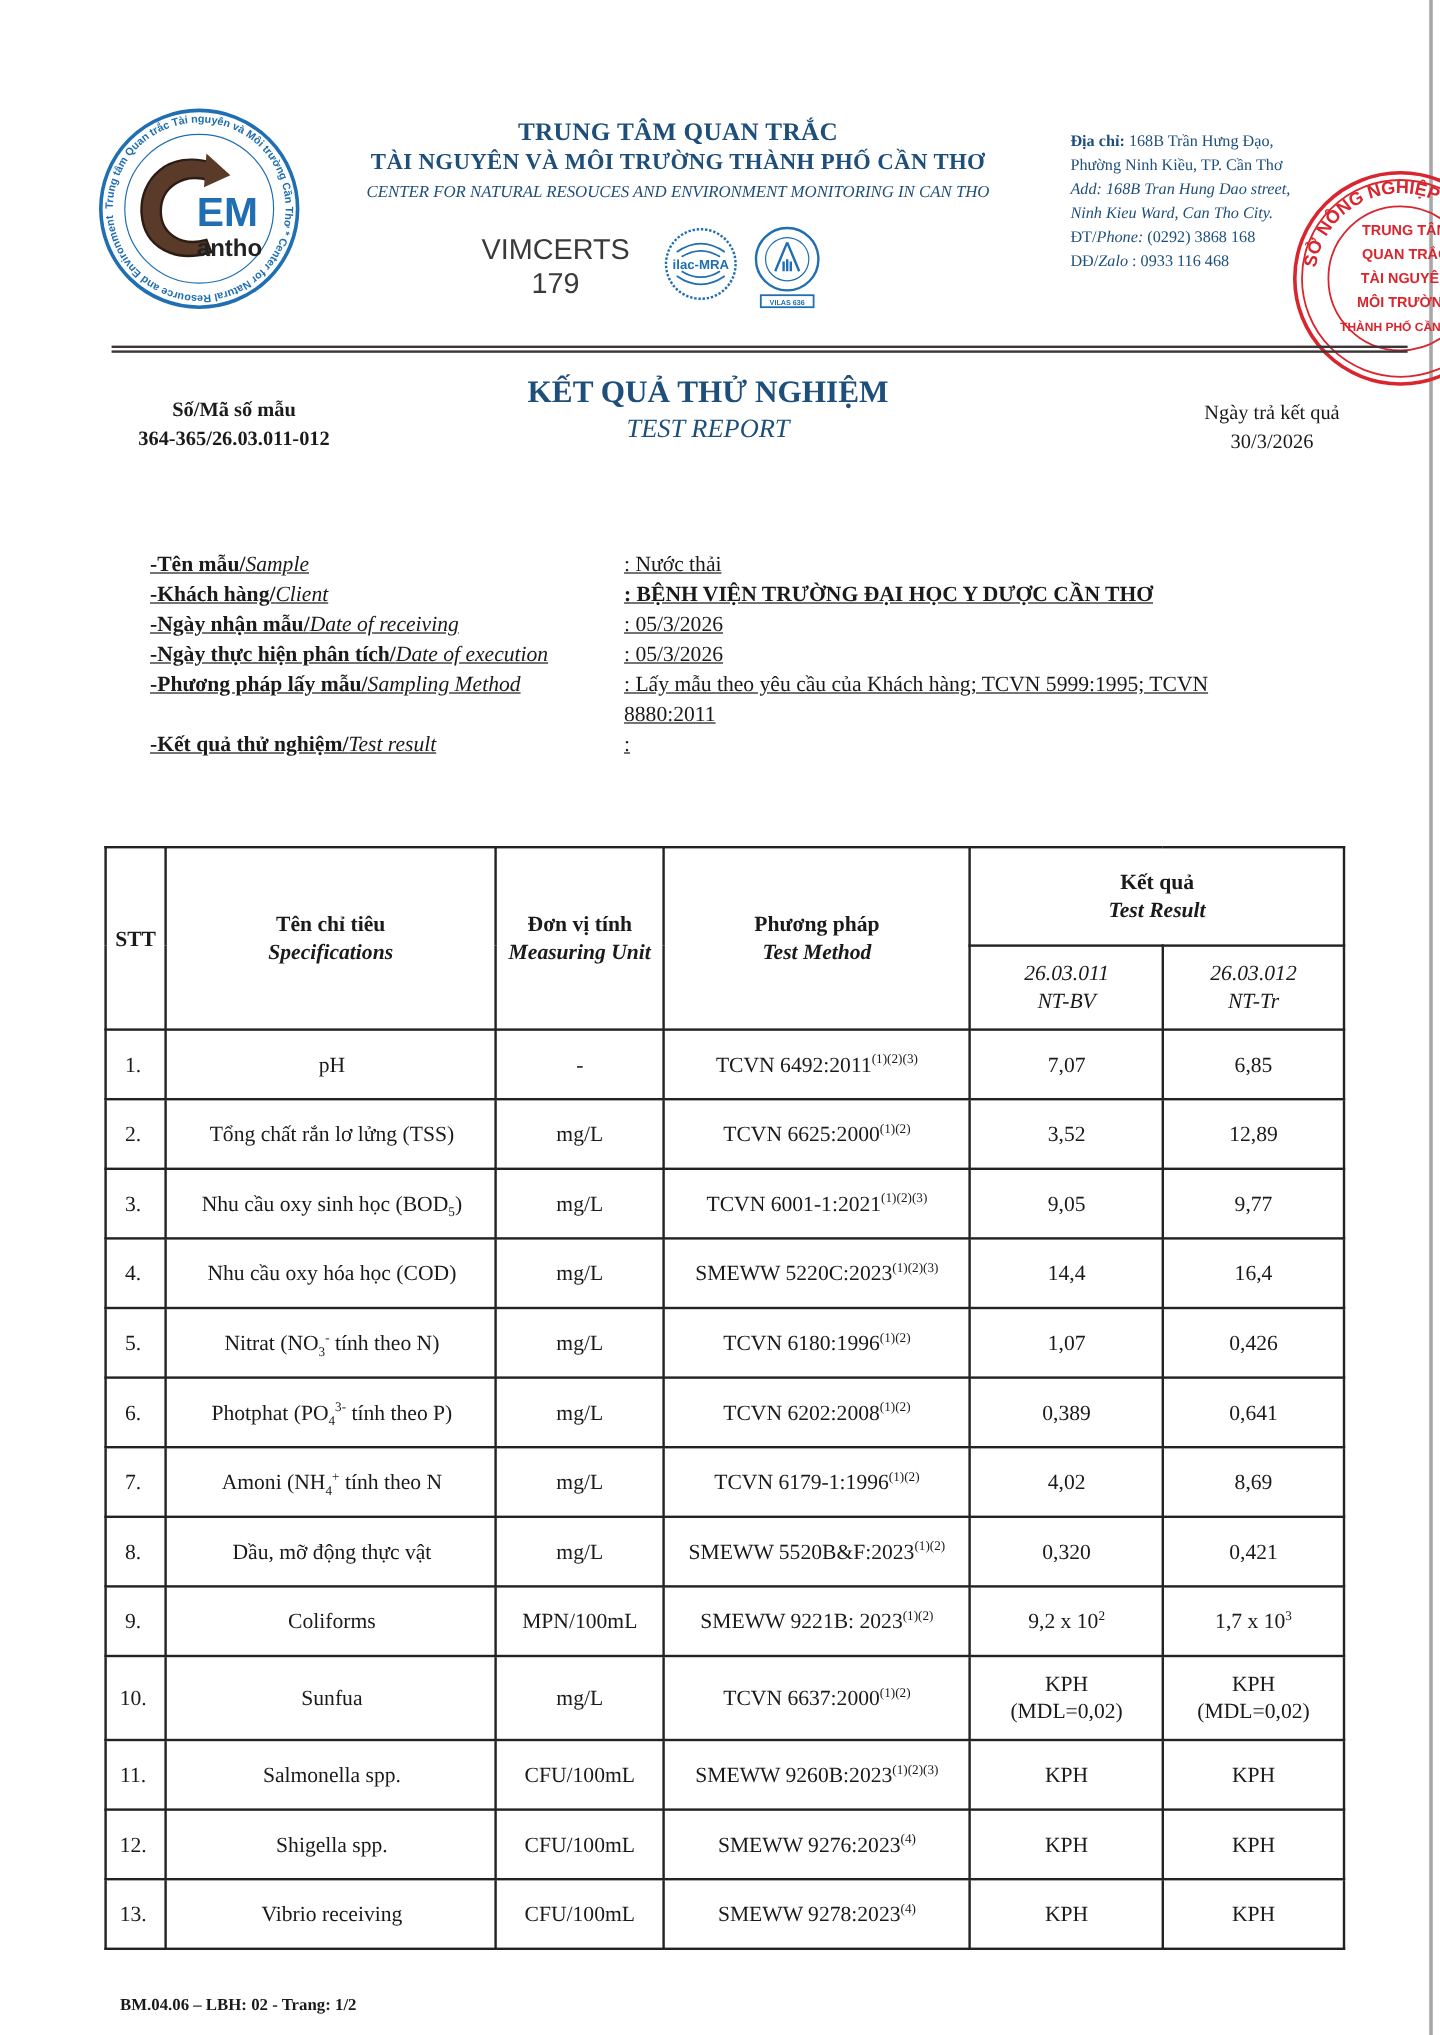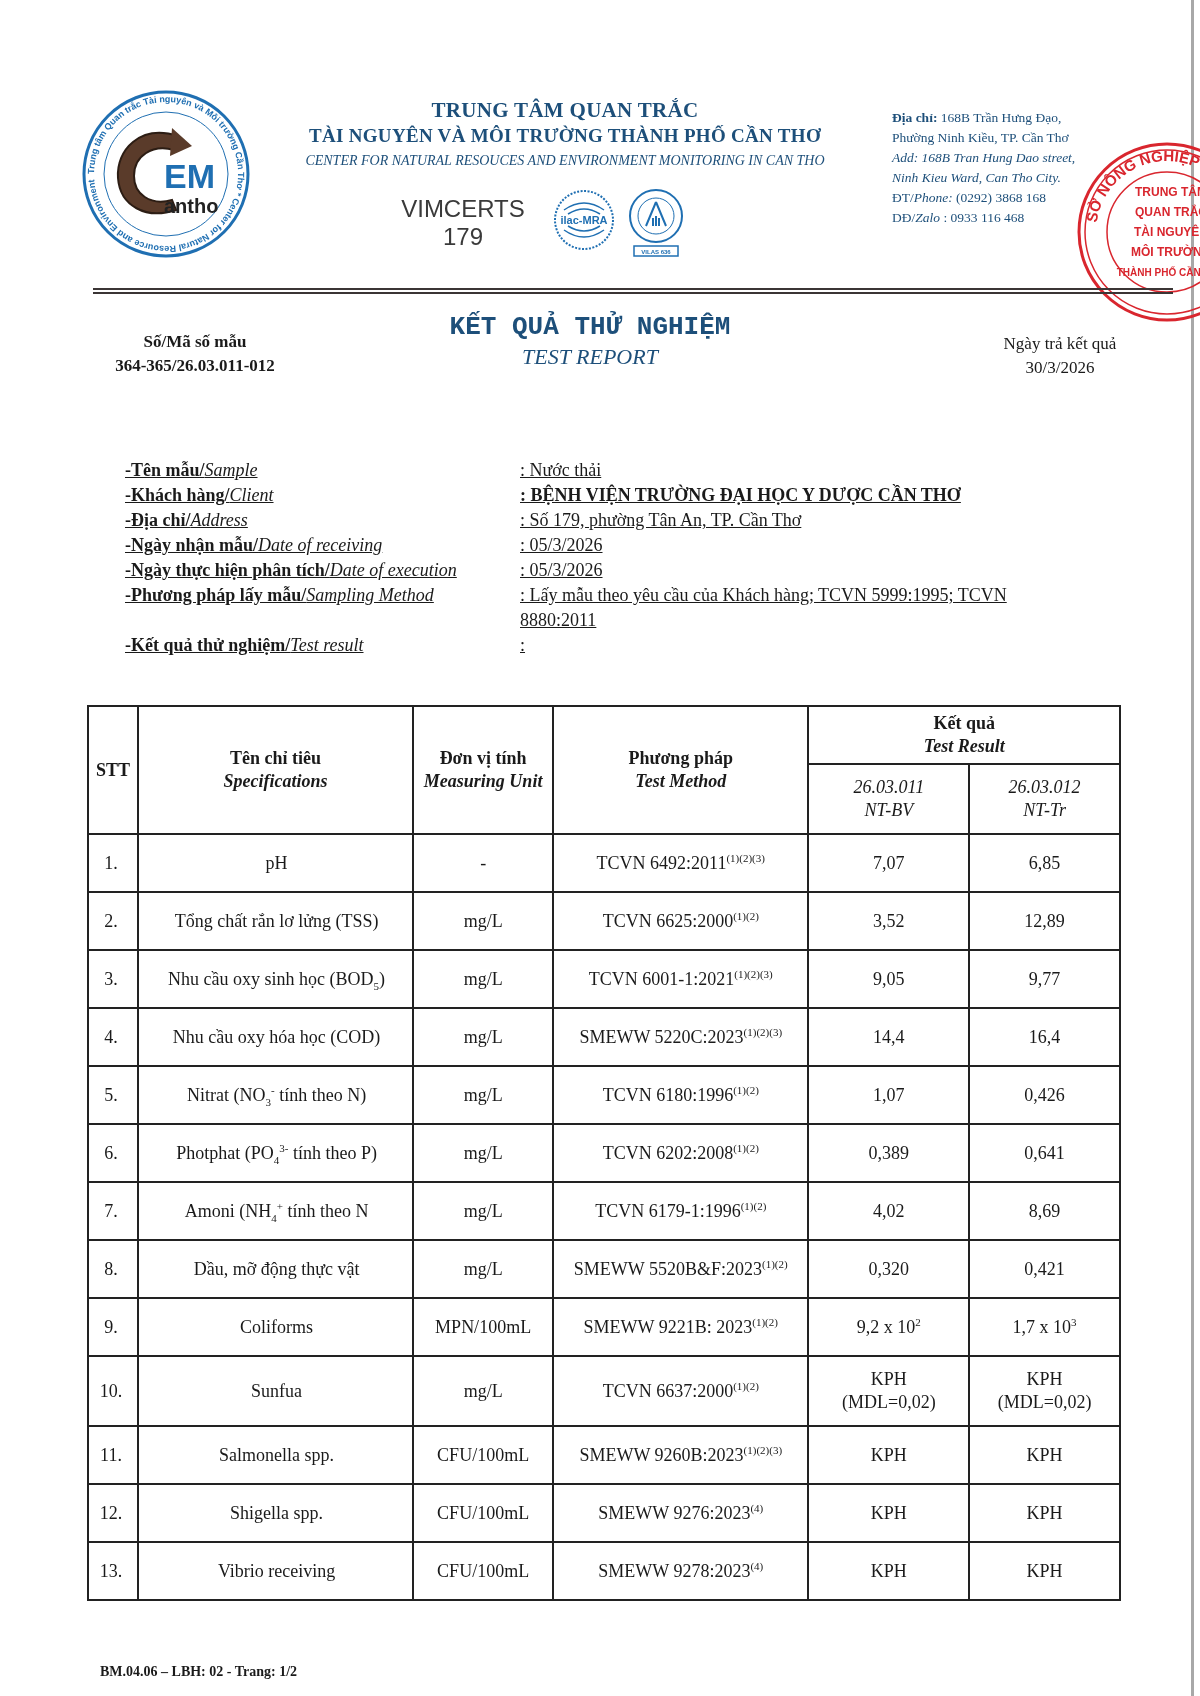--- a/index.html
+++ b/index.html
@@ -20,41 +20,41 @@
   .contact .b { font-weight: bold; }
   .contact i { font-style: italic; }
 
   .stamp { position: absolute; left: 1075px; top: 138px; width: 160px; height: 188px; }
 
   .rule { position: absolute; left: 93px; top: 288px; width: 1080px; height: 6px; border-top: 2px solid #3b3535; border-bottom: 2px solid #3b3535; }
 
   
   .sample-code { position: absolute; left: 95px; top: 330px; width: 200px; text-align: center; font-weight: bold; font-size: 17px; line-height: 24px; }
   .title { position: absolute; left: 420px; top: 312px; width: 340px; text-align: center; color: #1d4f7a; }
-  .title .vn { font-size: 26px; font-weight: bold; font-family: Liberation Mono, monospace; }
+  .title .vn { font-size: 26px; font-weight: bold; }
   .title .en { font-size: 22px; font-style: italic; margin-top: 2px; }
   .return-date { position: absolute; left: 980px; top: 332px; width: 160px; text-align: center; font-weight: normal; font-size: 17px; line-height: 24px; }
 
   
   .info { position: absolute; left: 125px; top: 458px; width: 960px; font-size: 18px; text-decoration: underline; }
   .info-row { display: flex; line-height: 25px; }
   .info-row .lbl { width: 395px; flex: none; }
   .info-row .lbl b { font-weight: bold; }
   .info-row .lbl i { font-style: italic; }
   .info-row .val { flex: 1; }
   .info-row .val.bold { font-weight: bold; }
 
   
   table.results { position: absolute; left: 87px; top: 705px; width: 1034px; border-collapse: collapse; font-size: 18px; }
   table.results th, table.results td { border: 2px solid #222; text-align: center; vertical-align: middle; font-weight: normal; }
   table.results th { font-weight: bold; line-height: 23px; }
   table.results th i { font-style: italic; }
   col.c-stt { width: 50px; } col.c-spec { width: 276px; } col.c-unit { width: 140px; }
   col.c-method { width: 256px; } col.c-r1 { width: 161px; } col.c-r2 { width: 151px; }
-  tr.hdr-top th { height: 58px; }
+  tr.hdr-top th { height: 82px; }
   tr.hdr-sub td { height: 70px; line-height: 23px; font-style: italic; }
   tbody td { height: 58px; line-height: 23px; }
   tbody tr.tall td { height: 70px; }
   td.stt { text-align: right; padding-right: 4px; }
   td.spec { text-align: left; padding-left: 2px; }
   sup { font-size: 11px; vertical-align: super; line-height: 0; }
   sub { font-size: 11px; vertical-align: sub; line-height: 0; }
 
   .footer { position: absolute; left: 100px; top: 1664px; font-size: 14px; font-weight: bold; }
 </style>
@@ -157,24 +157,20 @@
 </div>
 
 <div class="info">
   <div class="info-row">
     <div class="lbl"><b>-Tên mẫu/</b><i>Sample</i></div>
     <div class="val">: Nước thải</div>
   </div>
   <div class="info-row">
     <div class="lbl"><b>-Khách hàng/</b><i>Client</i></div>
     <div class="val bold">: BỆNH VIỆN TRƯỜNG ĐẠI HỌC Y DƯỢC CẦN THƠ</div>
-  </div>
-  <div class="info-row">
-    <div class="lbl"><b>-Địa chỉ/</b><i>Address</i></div>
-    <div class="val">: Số 179, phường Tân An, TP. Cần Thơ</div>
   </div>
   <div class="info-row">
     <div class="lbl"><b>-Ngày nhận mẫu/</b><i>Date of receiving</i></div>
     <div class="val">: 05/3/2026</div>
   </div>
   <div class="info-row">
     <div class="lbl"><b>-Ngày thực hiện phân tích/</b><i>Date of execution</i></div>
     <div class="val">: 05/3/2026</div>
   </div>
   <div class="info-row">

